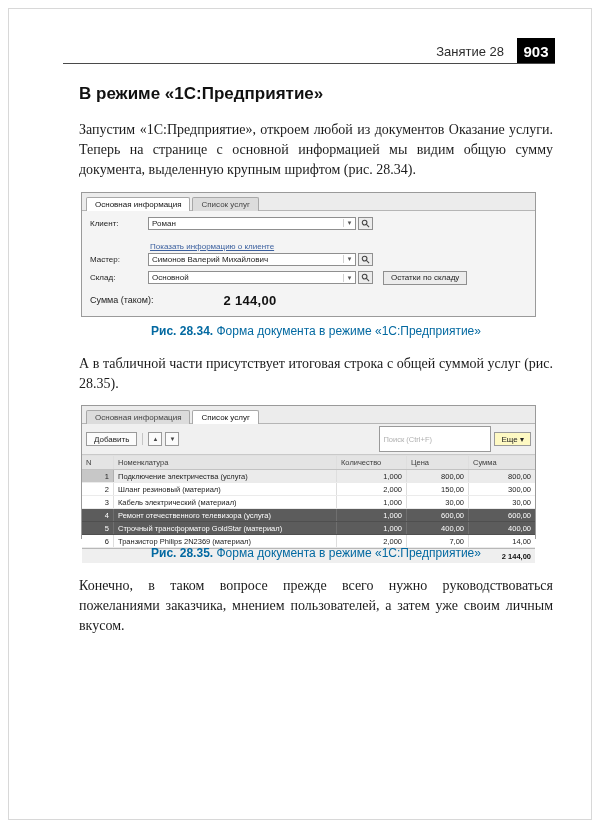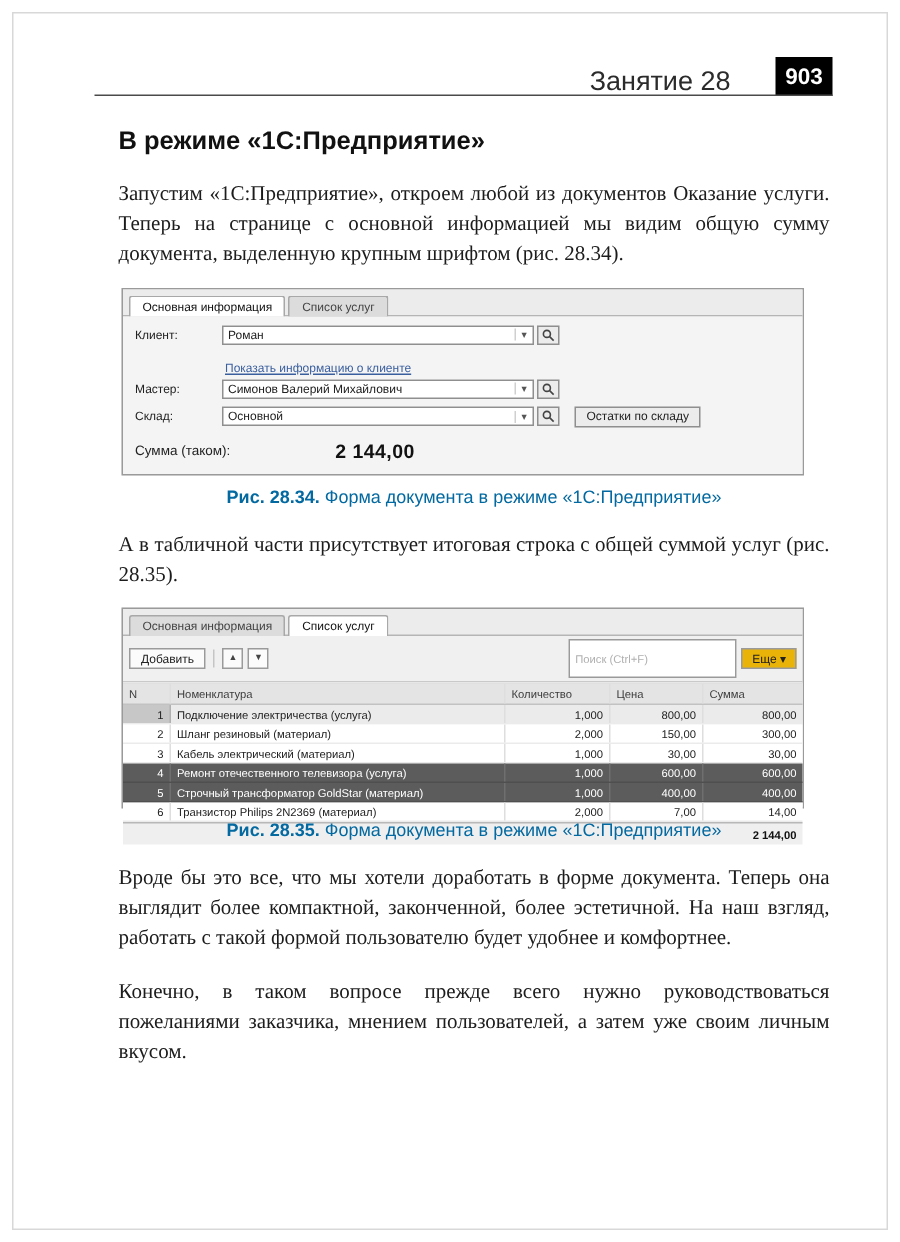--- a/index.html
+++ b/index.html
@@ -2,22 +2,22 @@
 <html><head>
 <meta charset="utf-8">
 <style>
   html,body{margin:0;padding:0;background:#fff;}
   .page{position:relative;width:600px;height:828px;background:#ffffff;overflow:hidden;
         font-family:"Liberation Serif",serif;color:#1c1c1c;}
   .page-frame{position:absolute;left:8px;top:8px;right:8px;bottom:8px;
         border:1px solid #d8d8d8;pointer-events:none;}
 
   
-  .running-head{position:absolute;top:44px;right:113px;
-        font-family:"Liberation Sans",sans-serif;font-size:18px;color:#2b2b2b;}
+  .running-head{position:absolute;top:44px;right:96px;
+        font-family:"Liberation Sans",sans-serif;font-size:13px;color:#2b2b2b;}
   .pagenum-box{position:absolute;top:38px;right:45px;width:38px;height:26px;background:#000;
         color:#fff;display:flex;align-items:center;justify-content:center;
         font-family:"Liberation Sans",sans-serif;font-size:15px;font-weight:bold;}
   .header-rule{position:absolute;left:63px;right:45px;top:63px;height:1px;background:#4a4a4a;}
 
   
   .content{position:absolute;left:79px;top:84px;width:474px;}
   h1{font-family:"Liberation Sans",sans-serif;font-size:17px;font-weight:bold;
      margin:0 0 13px 0;color:#111;}
   p.body{font-size:14px;line-height:1.42;text-align:justify;margin:16px 0 12px 0;}
@@ -63,21 +63,21 @@
   .toolbar{display:flex;align-items:center;gap:3px;padding:2px 4px;background:#f0f0f0;
         border-bottom:1px solid #c9c9c9;}
   .tbtn{font-family:"Liberation Sans",sans-serif;font-size:8px;border:1px solid #9a9a9a;
         background:#fbfbfb;color:#222;height:14px;padding:0 7px;}
   .arrow-btn{width:14px;height:14px;border:1px solid #9a9a9a;background:#fbfbfb;color:#444;
         font-size:6px;display:flex;align-items:center;justify-content:center;padding:0;}
   .tsep{width:1px;height:12px;background:#c5c5c5;margin:0 2px;}
   .search-input{width:112px;height:13px;border:1px solid #9a9a9a;font-family:"Liberation Sans",sans-serif;
         font-size:7.5px;padding:12px 3px;box-sizing:border-box;color:#333;}
   .search-input::placeholder{color:#b0b0b0;}
-  .more-btn{font-size:8px;border:1px solid #9a9a9a;background:#eab308;height:14px;padding:0 6px;color:#222;}
+  .more-btn{font-size:8px;border:1px solid #9a9a9a;background:#fef9c3;height:14px;padding:0 6px;color:#222;}
 
   .grid{flex:1;display:flex;flex-direction:column;background:#fff;border-top:1px solid #e0e0e0;}
   .thead,.trow,.tfoot{display:flex;align-items:center;}
   .thead{background:#e4e4e4;border-bottom:1px solid #c2c2c2;color:#3c3c3c;height:13px;
         font-size:7.5px;}
   .cell{padding:0 4px;box-sizing:border-box;overflow:hidden;white-space:nowrap;}
   .c-num{width:32px;text-align:right;flex:none;border-right:1px solid #dedede;align-self:stretch;
         display:flex;align-items:center;justify-content:flex-end;}
   .c-name{flex:1;border-right:1px solid #dedede;align-self:stretch;display:flex;align-items:center;}
   .c-qty{width:70px;text-align:right;flex:none;border-right:1px solid #dedede;align-self:stretch;
@@ -258,17 +258,16 @@
           <span>2 144,00</span>
         </div>
       </div>
     </div>
 
     <p class="caption">
       <b>Рис. 28.35.</b>
       <span>Форма документа в режиме «1С:Предприятие»</span>
     </p>
 
-    <p class="body">Вроде бы это все, что мы хотели доработать в форме документа. Теперь она выглядит более компактной, законченной, более эстетичной. На наш взгляд, работать с такой формой пользователю будет удобнее и комфортнее.</p>
     <p class="body">Конечно, в таком вопросе прежде всего нужно руководствоваться пожеланиями заказчика, мнением пользователей, а затем уже своим личным вкусом.</p>
 
   </div>
 </div>
 
 </body></html>

